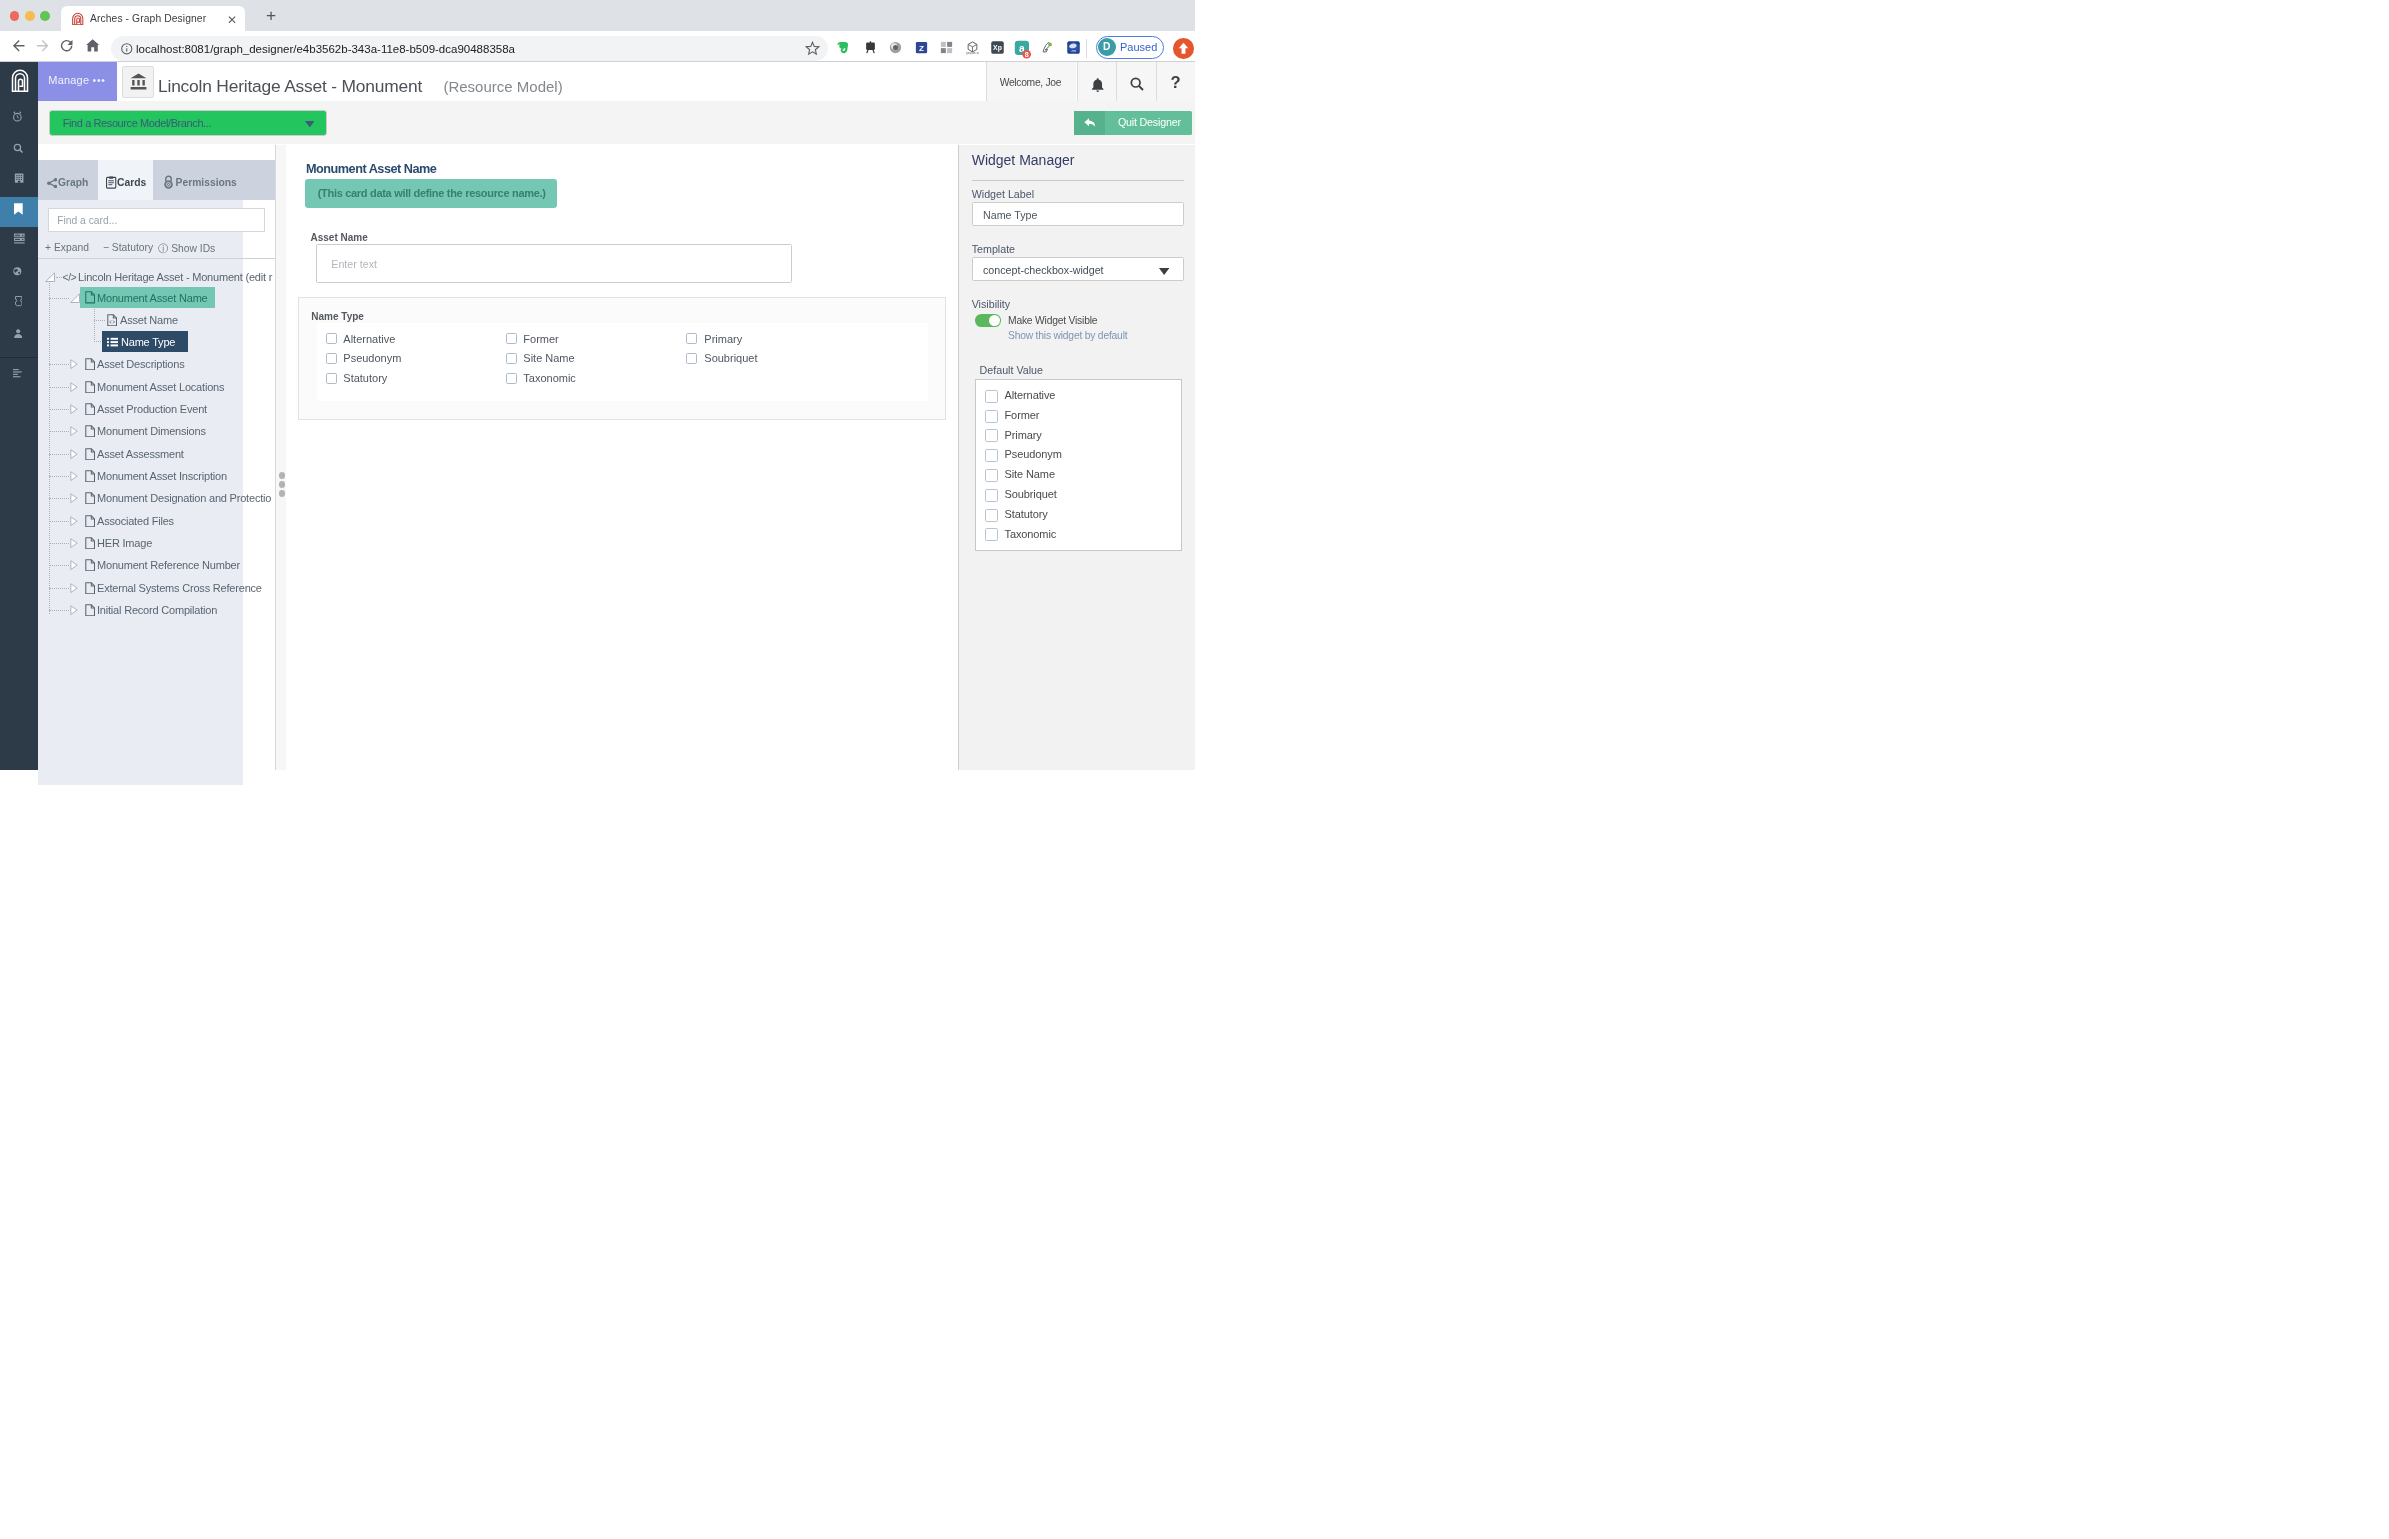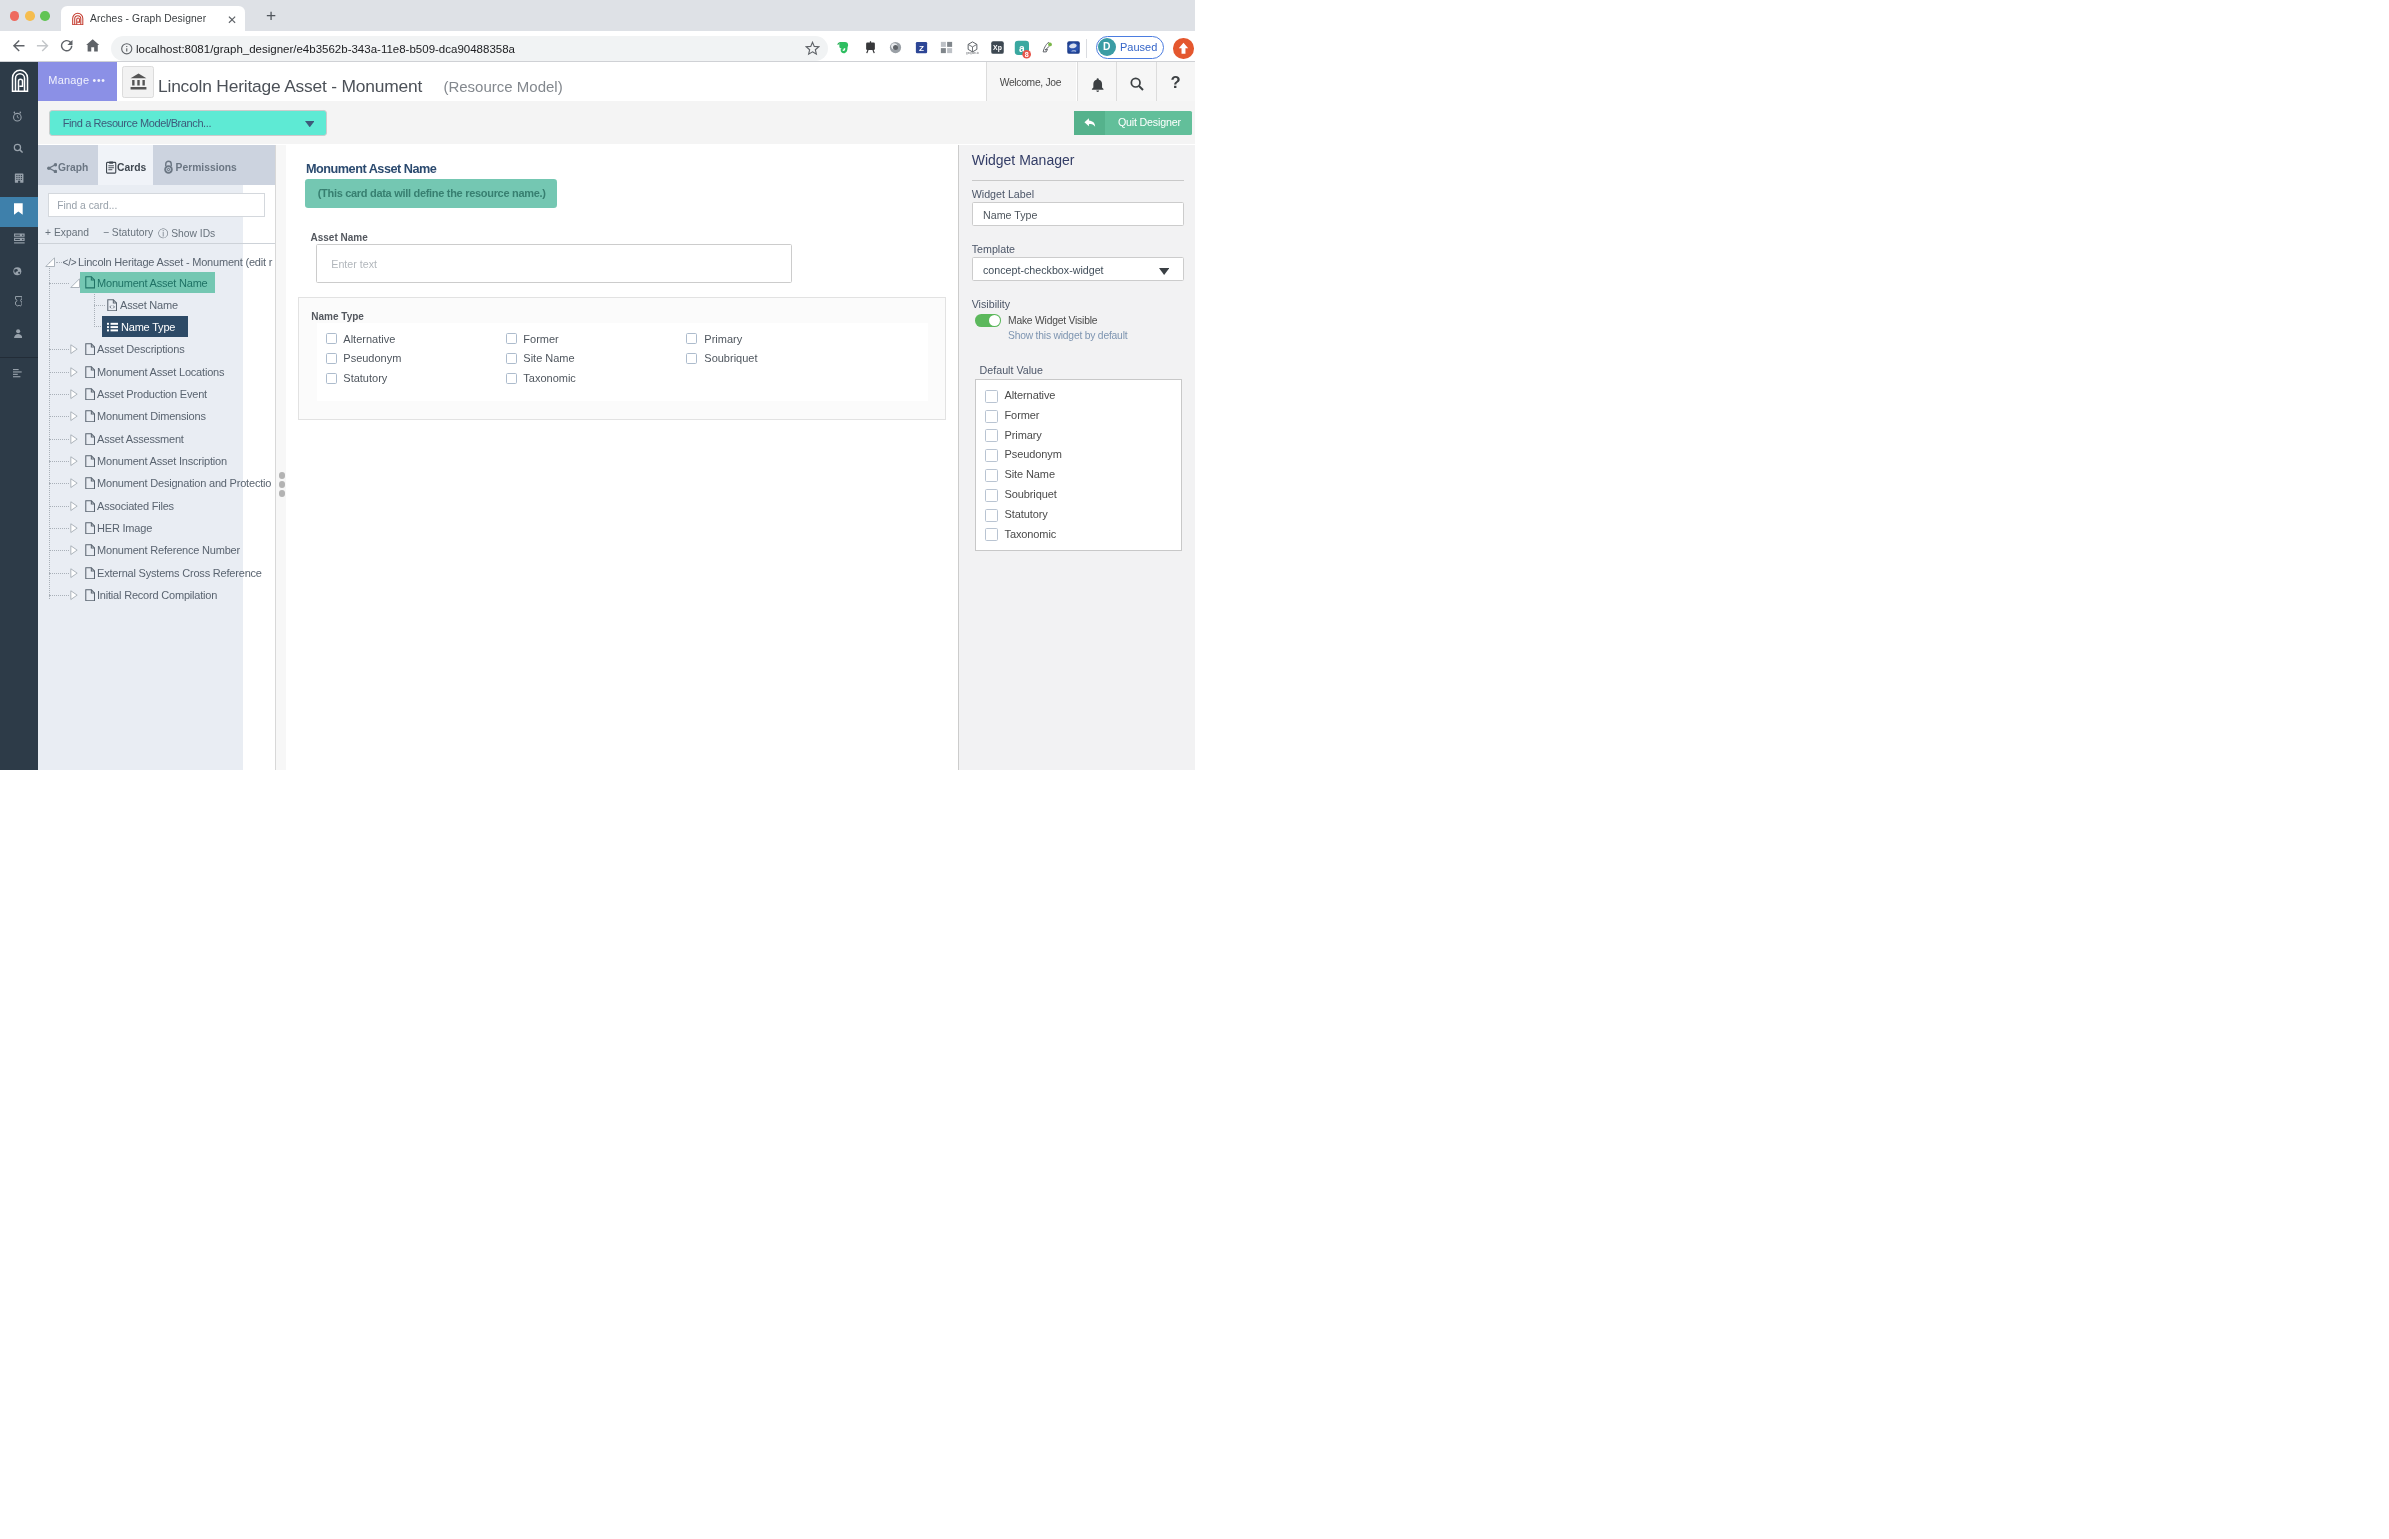--- a/index.html
+++ b/index.html
@@ -31,28 +31,28 @@
 #sideactive { position:absolute; left:0; top:135px; width:38px; height:30px; background:#3e80ab; }
 #manage { position:absolute; left:38px; top:0; width:79px; height:39px; background:#8b90e6; color:#f0f1fd; font-size:11px; }
 #manage > span { position:absolute; left:10.3px; top:12px; letter-spacing:0.2px; white-space:nowrap; }
 #header { position:absolute; left:38px; top:0; width:1157px; height:39px; background:#fff; }
 #bankbtn { position:absolute; left:122px; top:3.6px; width:32px; height:32px; background:#f2f2f2; border:0.8px solid #dcdcdc; border-radius:2.4px; }
 #htitle { position:absolute; left:158px; top:14px; font-size:17.4px; letter-spacing:-0.2px; color:#4c5158; white-space:nowrap; }
 #htitle .sub { font-size:15px; color:#83888e; letter-spacing:0; }
 .hcell { position:absolute; top:0; height:39px; background:#f6f6f6; border-left:0.8px solid #dcdcdc; }
 
 #subhead { position:absolute; left:38px; top:39px; width:1157px; height:43px; background:#f4f4f4; }
-#findrm { position:absolute; left:11px; top:8.7px; width:278px; height:26.5px; background:#5eead4; border:0.8px solid #ccc; border-radius:3.2px; }
+#findrm { position:absolute; left:11px; top:8.7px; width:278px; height:26.5px; background:#22c55e; border:0.8px solid #ccc; border-radius:3.2px; }
 #findrm .tx { position:absolute; left:12.7px; top:6.3px; font-size:11px; letter-spacing:-0.4px; color:#3d5a7a; }
 #quitbtn { position:absolute; left:1036px; top:9.5px; width:118px; height:24px; background:#62bf9a; border-radius:1.6px; }
 #quitbtn .ic { position:absolute; left:0; top:0; width:31px; height:24px; background:#55b28c; }
 #quitbtn .tx { position:absolute; left:44px; top:5.5px; color:#fff; font-size:10.7px; letter-spacing:-0.2px; }
 
 
-#lpanel { position:absolute; left:38px; top:83px; width:205px; height:625px; background:#e9edf3; }
+#lpanel { position:absolute; left:38px; top:98px; width:205px; height:625px; background:#e9edf3; }
 #tabs { position:absolute; left:0; top:0; width:237px; height:40px; background:#ccd3df; }
 .ltab { position:absolute; top:0; height:40px; color:#6b7683; font-size:10.3px; font-weight:bold; white-space:nowrap; }
 .ltab .lbl { position:absolute; top:16.6px; }
 #tab-cards { background:#f0f3f8; color:#3f4750; }
 #findcard { position:absolute; left:9.5px; top:48px; width:217px; height:24px; background:#fff; border:0.8px solid #d4d8dd; }
 #findcard span { position:absolute; left:8.7px; top:5.5px; font-size:10.3px; color:#98a1aa; }
 #treetools { position:absolute; left:0; top:82px; width:237px; height:16.6px; color:#68727c; font-size:10.3px; }
 #treediv { position:absolute; left:0; top:98px; width:237px; height:0.8px; background:#cdd2d8; }
 #tree { position:absolute; left:0; top:98px; width:237px; height:523px; overflow:hidden; font-size:11px; letter-spacing:-0.2px; color:#5a6470; }
 .trow { position:absolute; height:22px; line-height:22px; white-space:nowrap; }

